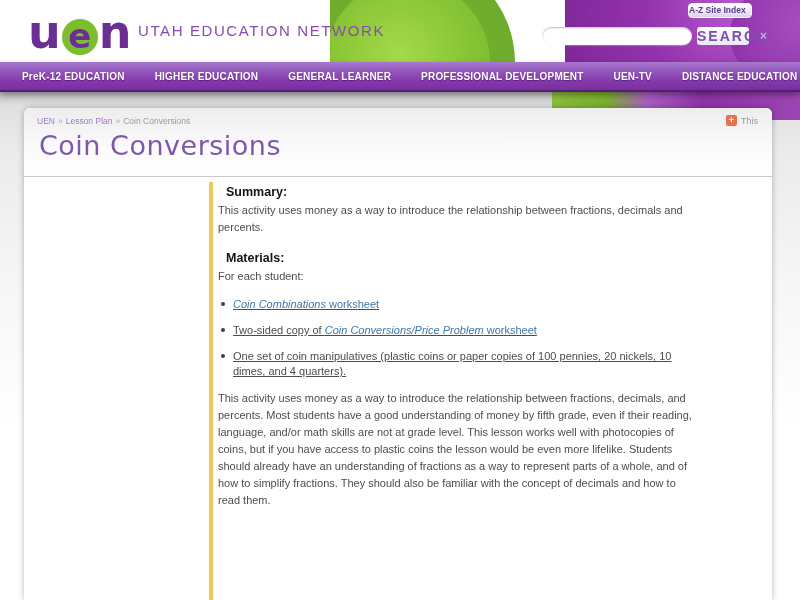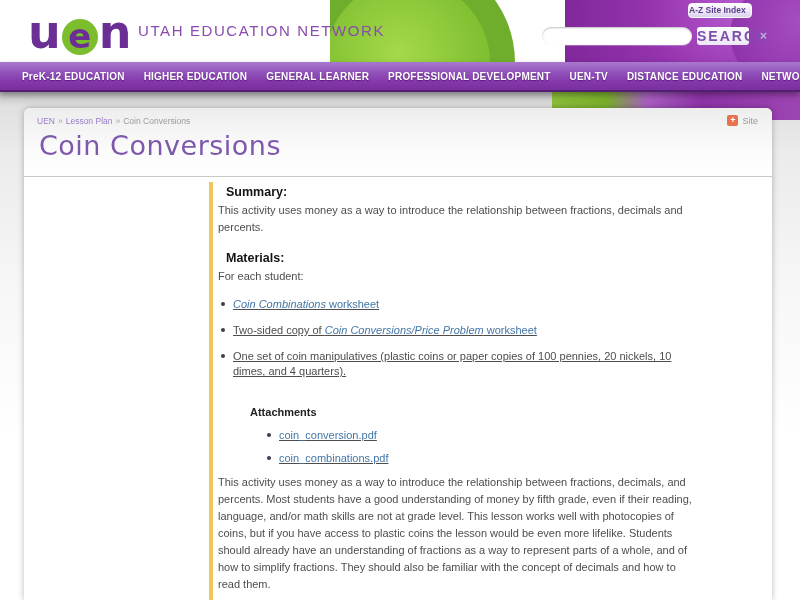--- a/index.html
+++ b/index.html
@@ -27,21 +27,21 @@
   .search-input { position:absolute; left:542px; top:27px; width:150px; height:18px; border:none; border-radius:9px; background:#fff;
     box-shadow:inset 0 1px 2px rgba(0,0,0,.25), 0 1px 1px rgba(255,255,255,.3); z-index:4; padding:0 8px; font-size:10px; color:#444; }
   .search-btn { position:absolute; left:697px; top:27px; width:52px; height:18px; border:none; border-radius:3px; background:linear-gradient(#ffffff,#ece7f5);
     color:#7b4fae; font-size:14px; font-weight:bold; letter-spacing:2px; z-index:4; cursor:pointer; }
   .search-close { position:absolute; left:760px; top:29px; color:#c9a8e0; font-size:12px; font-weight:bold; z-index:4; cursor:pointer; }
 
   
   .nav { position:absolute; left:0; top:62px; width:800px; height:30px; z-index:5;
     background:linear-gradient(#a878ce 0%, #9255bb 35%, #8438aa 70%, #7a2f9e 100%);
     border-bottom:2px solid #531f72; box-shadow:0 3px 6px rgba(0,0,0,.35);
-    display:flex; align-items:center; padding:0 22px; gap:19px; }
+    display:flex; align-items:center; padding:0 22px; gap:30px; }
   .nav-item { color:#fff; font-size:10px; font-weight:bold; white-space:nowrap; letter-spacing:.2px;
     text-shadow:0 1px 1px rgba(60,10,90,.6); cursor:pointer; }
 
   
   .page-bg { position:absolute; left:0; top:92px; width:800px; height:508px;
     background:linear-gradient(#bfbfbf 0px, #e0e0e0 14px, #ebebeb 60px, #f7f7f7 200px, #ffffff 340px); }
 
   
   .card { position:absolute; left:24px; top:108px; width:748px; height:492px; background:#fff;
     border-radius:6px 6px 0 0; box-shadow:0 0 6px rgba(0,0,0,.28); z-index:2; overflow:hidden; }
@@ -113,46 +113,39 @@
   <div class="art-bleed"></div>
 
   <div class="card">
     <div class="card-header">
       <div class="breadcrumb">
         <a>UEN</a><span class="crumb-sep">»</span><a>Lesson Plan</a><span class="crumb-sep">»</span><span>Coin Conversions</span>
       </div>
       <div class="page-title">Coin Conversions</div>
       <div class="share">
         <span class="share-icon">+</span>
-        <span class="share-label">Site</span>
+        <span class="share-label">This</span>
       </div>
     </div>
 
     <div class="card-body">
       <div class="accent-rule"></div>
       <div class="content-col">
 
         <h3 class="first">Summary:</h3>
         <p>This activity uses money as a way to introduce the relationship between fractions, decimals and percents.</p>
 
         <h3>Materials:</h3>
         <p>For each student:</p>
         <ul class="bullets">
           <li><a class="ital">Coin Combinations</a><a> worksheet</a></li>
           <li><span>Two-sided copy of </span><a class="ital">Coin Conversions/Price Problem</a><a> worksheet</a></li>
           <li><span>One set of coin manipulatives (plastic coins or paper copies of 100 pennies, 20 nickels, 10 dimes, and 4 quarters).</span></li>
         </ul>
 
-        <div class="attachments">
-          <h4>Attachments</h4>
-          <ul class="bullets">
-            <li><a>coin_conversion.pdf</a></li>
-            <li><a>coin_combinations.pdf</a></li>
-          </ul>
-        </div>
 
         <div class="bg-section">
           <p>This activity uses money as a way to introduce the relationship between fractions, decimals, and percents. Most students have a good understanding of money by fifth grade, even if their reading, language, and/or math skills are not at grade level. This lesson works well with photocopies of coins, but if you have access to plastic coins the lesson would be even more lifelike. Students should already have an understanding of fractions as a way to represent parts of a whole, and of how to simplify fractions. They should also be familiar with the concept of decimals and how to read them.</p>
 
         </div>
 
       </div>
     </div>
   </div>
 

